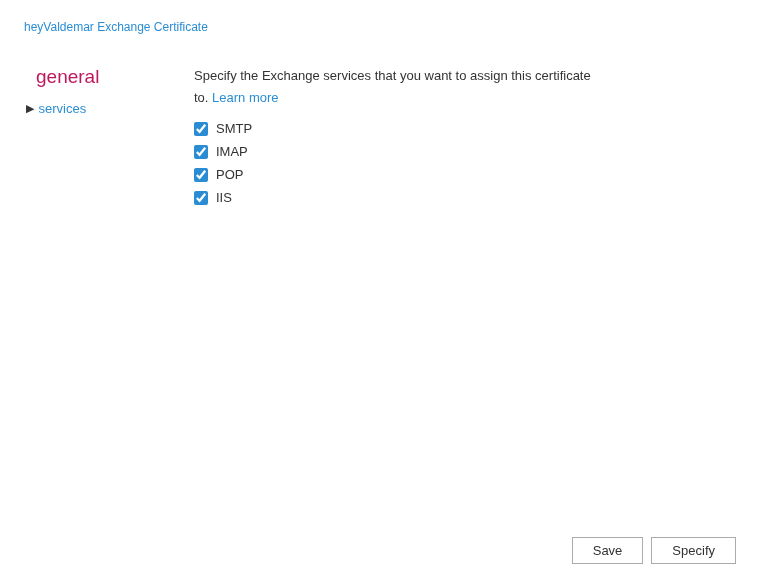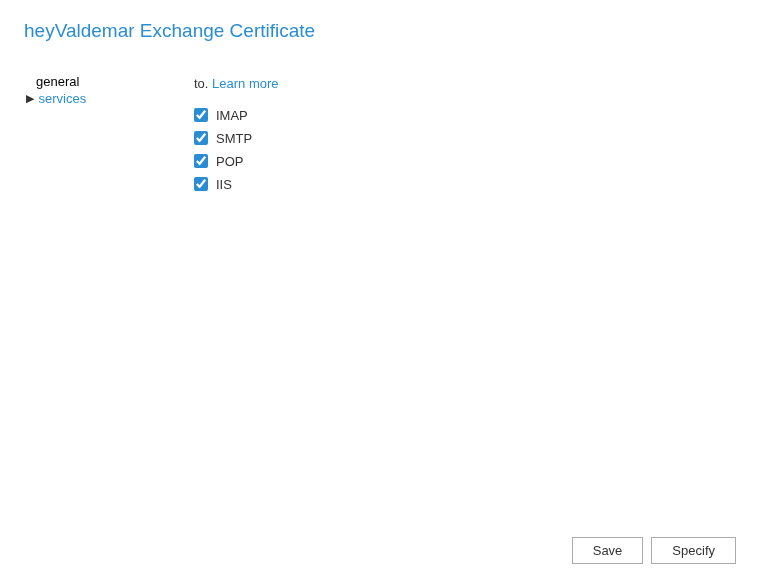--- a/index.html
+++ b/index.html
@@ -21,41 +21,41 @@
     .page-container {
       width: 760px;
       height: 584px;
       display: flex;
       flex-direction: column;
       padding: 20px 24px 20px 24px;
       position: relative;
     }
 
     .page-title {
-      font-size: 19px;
+      font-size: 12px;
       font-weight: 300;
       color: #2a8dd4;
       margin-bottom: 20px;
       padding-bottom: 12px;
     }
 
     .content-area {
       display: flex;
       flex: 1;
     }
 
     .sidebar {
       width: 160px;
       flex-shrink: 0;
     }
 
     .sidebar-general {
-      color: #000000;
-      font-size: 13px;
-      margin-bottom: 2px;
+      color: #be185d;
+      font-size: 19px;
+      margin-bottom: 13px;
       padding-left: 12px;
     }
 
     .sidebar-item-services {
       display: flex;
       align-items: center;
       color: #2a8dd4;
       font-size: 13px;
       cursor: pointer;
       padding-left: 2px;
@@ -140,32 +140,35 @@
     <div class="sidebar">
       <div class="sidebar-general">general</div>
       <div class="sidebar-item-services">
         <span class="sidebar-arrow">▶</span>
         <span>services</span>
       </div>
     </div>
 
     <div class="main-content">
       <div class="description-text">
+        <span>Specify the Exchange services that you want to assign this certificate</span>
+      </div>
+      <div class="description-text">
         <span>to.</span>
         <a class="learn-more-link" href="#">Learn more</a>
       </div>
 
       <div class="services-list">
         <div class="service-item">
           <input type="checkbox" checked="" style="">
-          <span>IMAP</span>
+          <span>SMTP</span>
         </div>
         <div class="service-item">
           <input type="checkbox" checked="" style="">
-          <span>SMTP</span>
+          <span>IMAP</span>
         </div>
         <div class="service-item">
           <input type="checkbox" checked="" style="">
           <span>POP</span>
         </div>
         <div class="service-item">
           <input type="checkbox" checked="" style="">
           <span>IIS</span>
         </div>
       </div>

